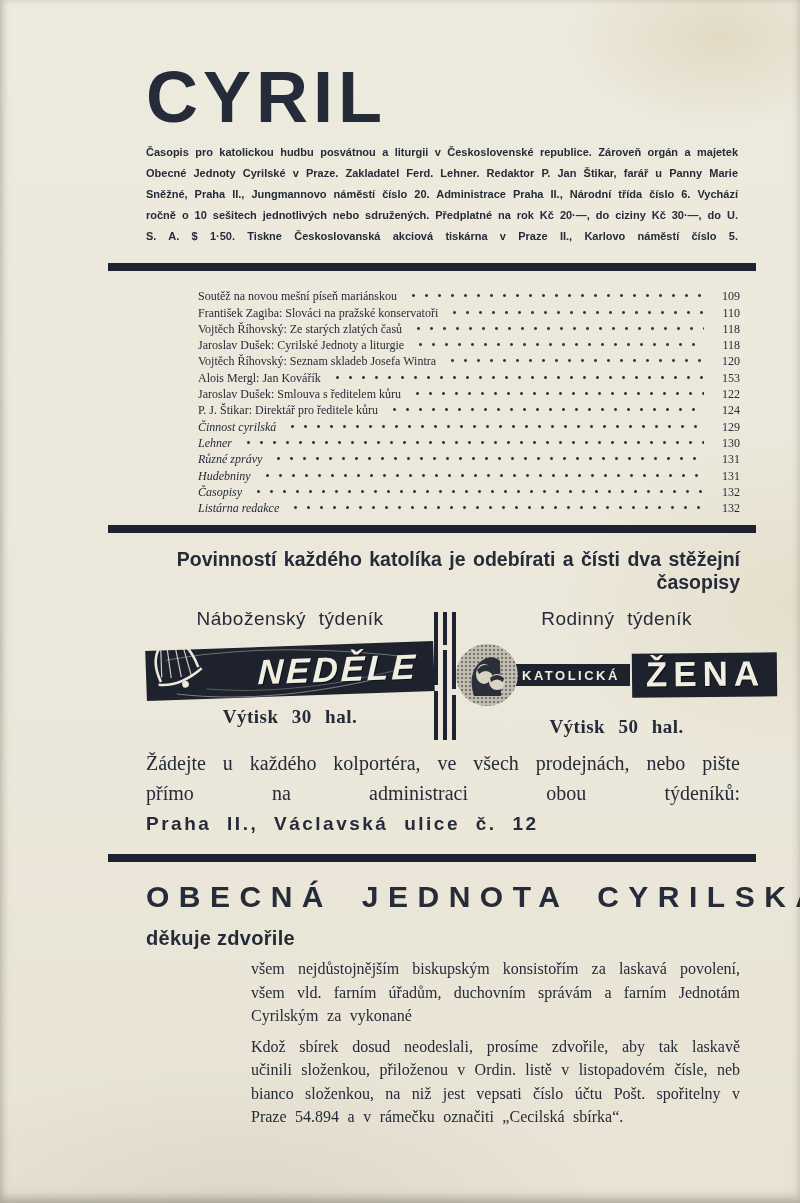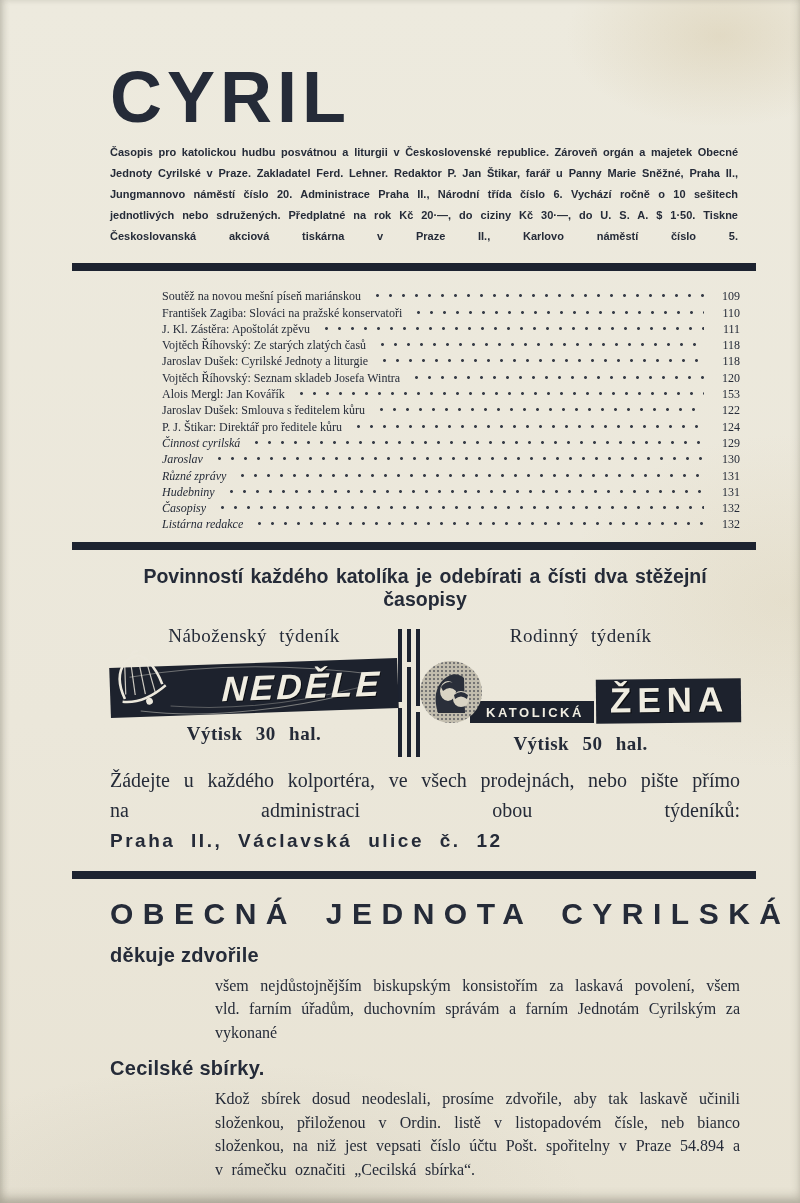--- a/index.html
+++ b/index.html
@@ -16,20 +16,21 @@
     position:relative;
     width:800px;height:1203px;
     color:var(--ink);
     background:
       radial-gradient(ellipse 220px 130px at 90% 3%, rgba(196,176,130,.28), transparent 70%),
       radial-gradient(ellipse 320px 240px at 98% 50%, rgba(190,170,120,.14), transparent 70%),
       radial-gradient(ellipse 500px 200px at 30% 100%, rgba(120,110,90,.10), transparent 70%),
       linear-gradient(#edEAde 0%, #ebe7da 60%, #e8e3d4 100%);
     overflow:hidden;
     font-family:"Liberation Sans", sans-serif;
+    padding-left:36px;
   }
   .page::after{ 
     content:"";position:absolute;inset:0;pointer-events:none;
     box-shadow:inset 0 -6px 10px rgba(60,55,40,.25), inset 3px 0 6px rgba(60,55,40,.12);
   }
   
   .masthead{margin:64px 62px 0 110px;}
   .masthead h1{
     font-size:72px;line-height:.92;font-weight:bold;
     letter-spacing:5px;color:var(--ink);
@@ -53,25 +54,25 @@
   .toc-row.italic .toc-title{font-style:italic;text-align:center;}
   .toc-title{white-space:nowrap;}
   .toc-dots{
     flex:1;height:12px;margin:0 6px 0 10px;
     background-image:radial-gradient(circle, rgba(37,43,56,.9) 1.3px, transparent 1.55px);
     background-size:13px 5px;background-repeat:repeat-x;background-position:0 72%;
   }
   .toc-page{width:30px;text-align:right;}
   
   .promo{margin:15px 60px 0 110px;}
-  .promo-heading{font-size:19.5px;font-weight:bold;text-align:center;word-spacing:2px;}
+  .promo-heading{font-size:19.5px;font-weight:bold;text-align:right;word-spacing:2px;}
   .promo-cols{display:flex;margin-top:14px;align-items:stretch;}
   .promo-col{flex:1;display:flex;flex-direction:column;align-items:center;}
   .promo-cat{
-    font-family:Liberation Serif, serif;font-size:19px;word-spacing:7px;letter-spacing:.5px;
+    font-family:Liberation Sans, sans-serif;font-size:19px;word-spacing:7px;letter-spacing:.5px;
   }
   .promo-price{
     margin-top:10px;font-family:"Liberation Serif", serif;font-weight:bold;
     font-size:19px;word-spacing:8px;letter-spacing:.5px;
   }
   .promo-divider{display:flex;gap:5px;align-items:center;width:36px;justify-content:center;padding-top:4px;}
   .promo-divider i{display:block;width:4px;height:128px;}
   .promo-divider i:nth-child(1){background:linear-gradient(to bottom,var(--rule) 0 57%,transparent 57% 62%,var(--rule) 62% 100%);}
   .promo-divider i:nth-child(2){background:linear-gradient(to bottom,var(--rule) 0 26%,transparent 26% 30%,var(--rule) 30% 100%);}
   .promo-divider i:nth-child(3){background:linear-gradient(to bottom,var(--rule) 0 60%,transparent 60% 65%,var(--rule) 65% 100%);}
@@ -82,21 +83,21 @@
     display:flex;align-items:center;justify-content:flex-end;padding-right:16px;
   }
   .nedele-waves{position:absolute;inset:0;overflow:visible;}
   .bell-wrap{position:absolute;left:-4px;top:-20px;transform:rotate(-14deg);}
   .nedele-text{
     font-size:35px;font-weight:bold;font-style:italic;letter-spacing:3px;
     color:var(--paper-text);transform:skewX(-4deg);
     text-shadow:1px 1px 0 rgba(0,0,0,.6);
   }
   
-  .zena-logo{margin-top:14px;display:flex;align-items:flex-end;}
+  .zena-logo{margin-top:14px;display:flex;align-items:center;}
   .zena-circle{
     width:62px;height:62px;border-radius:50%;flex:0 0 auto;z-index:2;
     background-color:#c2bdae;
     background-image:radial-gradient(circle, rgba(40,45,58,.5) .9px, transparent 1.2px);
     background-size:4px 4px;
     overflow:hidden;display:block;
   }
   .zena-bar{
     background:var(--logo);color:var(--paper-text);
     font-size:13px;font-weight:bold;letter-spacing:2.5px;
@@ -150,25 +151,20 @@
           <span class="toc-title">Soutěž na novou mešní píseň mariánskou</span>
           <span class="toc-dots"></span>
           <span class="toc-page">109</span>
         </div>
         <div class="toc-row">
           <span class="toc-title">František Zagiba: Slováci na pražské konservatoři</span>
           <span class="toc-dots"></span>
           <span class="toc-page">110</span>
         </div>
         <div class="toc-row">
-          <span class="toc-title">J. Kl. Zástěra: Apoštolát zpěvu</span>
-          <span class="toc-dots"></span>
-          <span class="toc-page">111</span>
-        </div>
-        <div class="toc-row">
           <span class="toc-title">Vojtěch Říhovský: Ze starých zlatých časů</span>
           <span class="toc-dots"></span>
           <span class="toc-page">118</span>
         </div>
         <div class="toc-row">
           <span class="toc-title">Jaroslav Dušek: Cyrilské Jednoty a liturgie</span>
           <span class="toc-dots"></span>
           <span class="toc-page">118</span>
         </div>
         <div class="toc-row">
@@ -190,21 +186,21 @@
           <span class="toc-title">P. J. Štikar: Direktář pro ředitele kůru</span>
           <span class="toc-dots"></span>
           <span class="toc-page">124</span>
         </div>
         <div class="toc-row italic">
           <span class="toc-title">Činnost cyrilská</span>
           <span class="toc-dots"></span>
           <span class="toc-page">129</span>
         </div>
         <div class="toc-row italic">
-          <span class="toc-title">Jaroslav</span>
+          <span class="toc-title">Lehner</span>
           <span class="toc-dots"></span>
           <span class="toc-page">130</span>
         </div>
         <div class="toc-row italic">
           <span class="toc-title">Různé zprávy</span>
           <span class="toc-dots"></span>
           <span class="toc-page">131</span>
         </div>
         <div class="toc-row italic">
           <span class="toc-title">Hudebniny</span>
@@ -287,18 +283,17 @@
       <span class="promo-address">Praha II., Václavská ulice č. 12</span>
     </p>
   </section>
 
   <div class="rule r3"></div>
 
   <section class="society">
     <h2 class="society-title">OBECNÁ JEDNOTA CYRILSKÁ</h2>
     <h3 class="society-sub">děkuje zdvořile</h3>
     <p class="society-para">všem nejdůstojnějším biskupským konsistořím za laskavá povolení, všem vld. farním úřadům, duchovním správám a farním Jednotám Cyrilským za vykonané</p>
-    <h3 class="society-sub">Cecilské sbírky.</h3>
     <p class="society-para">Kdož sbírek dosud neodeslali, prosíme zdvořile, aby tak laskavě učinili složenkou, přiloženou v Ordin. listě v listopadovém čísle, neb bianco složenkou, na niž jest vepsati číslo účtu Pošt. spořitelny v Praze 54.894 a v rámečku označiti „Cecilská sbírka“.</p>
 
   </section>
 
 </div>
 
 </body></html>

